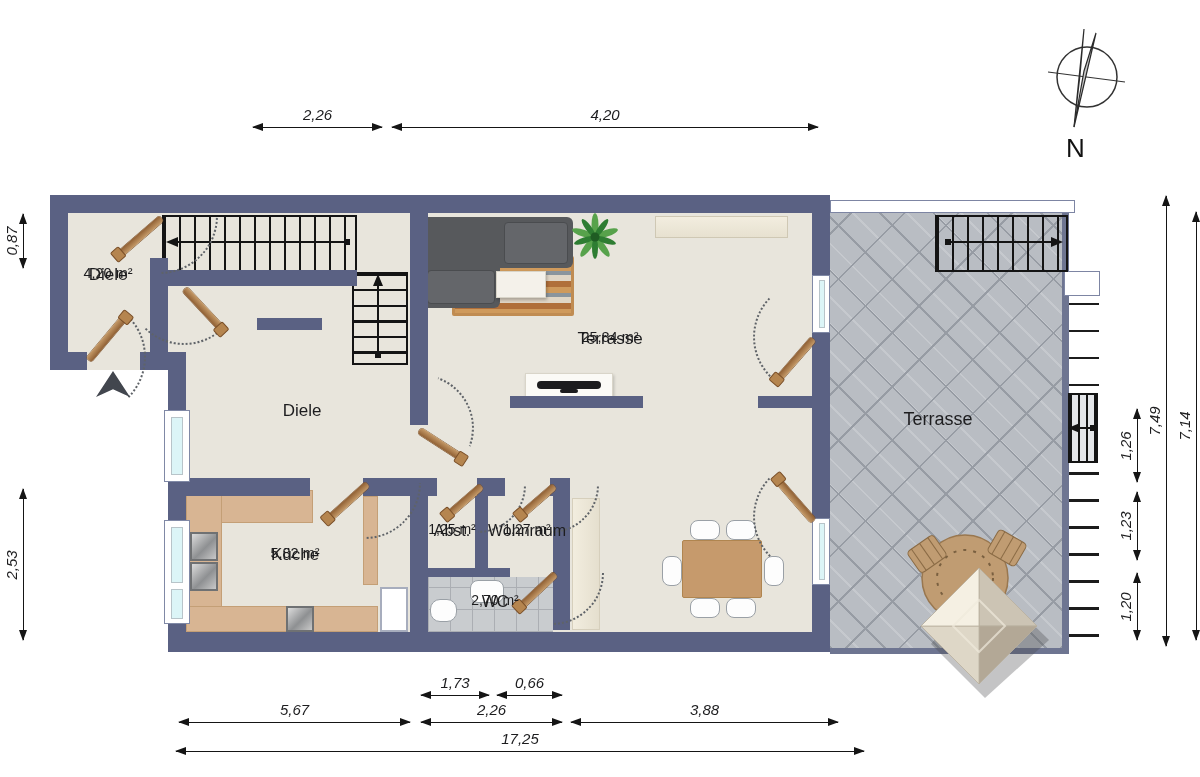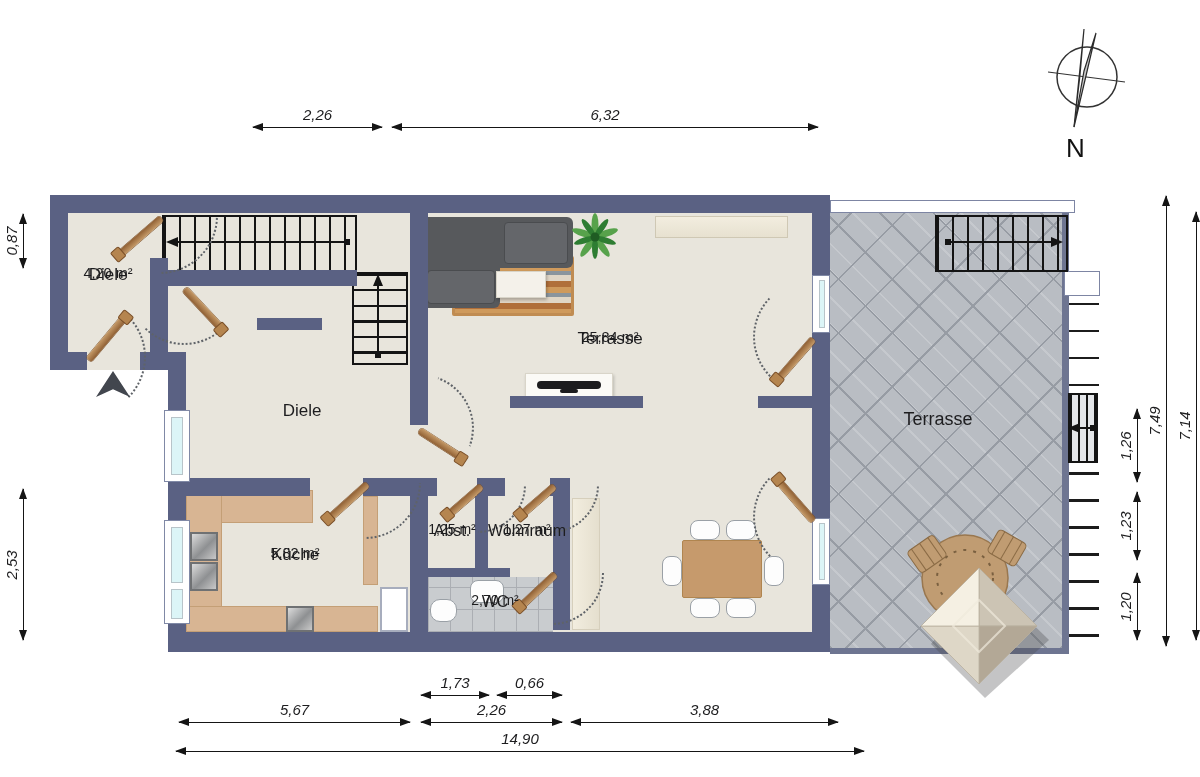--- a/index.html
+++ b/index.html
@@ -267,40 +267,40 @@
     <line x1="18" y1="47" x2="95" y2="57" stroke="#333" stroke-width="1.2"></line>
     <polygon points="54,4 44,102 50,50" fill="#fff" stroke="#2b2b2b" stroke-width="1.2"></polygon>
     <polygon points="66,8 44,102 54,46" fill="#c9c9c9" stroke="#2b2b2b" stroke-width="1.2"></polygon>
     <text x="36" y="132" font-size="26" fill="#111" font-family="Liberation Sans, sans-serif">N</text>
   </svg>
 
   <div class="dimh" style="left:253px;top:127px;width:129px">
       <i class="lab">2,26</i>
     </div>
   <div class="dimh" style="left:392px;top:127px;width:426px">
-      <i class="lab">6,32</i>
+      <i class="lab">4,20</i>
     </div>
 
   <div class="dimh" style="left:421px;top:695px;width:68px">
       <i class="lab">1,73</i>
     </div>
   <div class="dimh" style="left:497px;top:695px;width:65px">
       <i class="lab">0,66</i>
     </div>
   <div class="dimh" style="left:179px;top:722px;width:231px">
       <i class="lab">5,67</i>
     </div>
   <div class="dimh" style="left:421px;top:722px;width:141px">
       <i class="lab">2,26</i>
     </div>
   <div class="dimh" style="left:571px;top:722px;width:267px">
       <i class="lab">3,88</i>
     </div>
   <div class="dimh" style="left:176px;top:751px;width:688px">
-      <i class="lab">14,90</i>
+      <i class="lab">17,25</i>
     </div>
 
   <div class="dimv" style="left:23px;top:214px;height:54px">
       <i class="lab">0,87</i>
     </div>
   <div class="dimv" style="left:23px;top:489px;height:151px">
       <i class="lab">2,53</i>
     </div>
 
   <div class="dimv" style="left:1137px;top:409px;height:73px">

